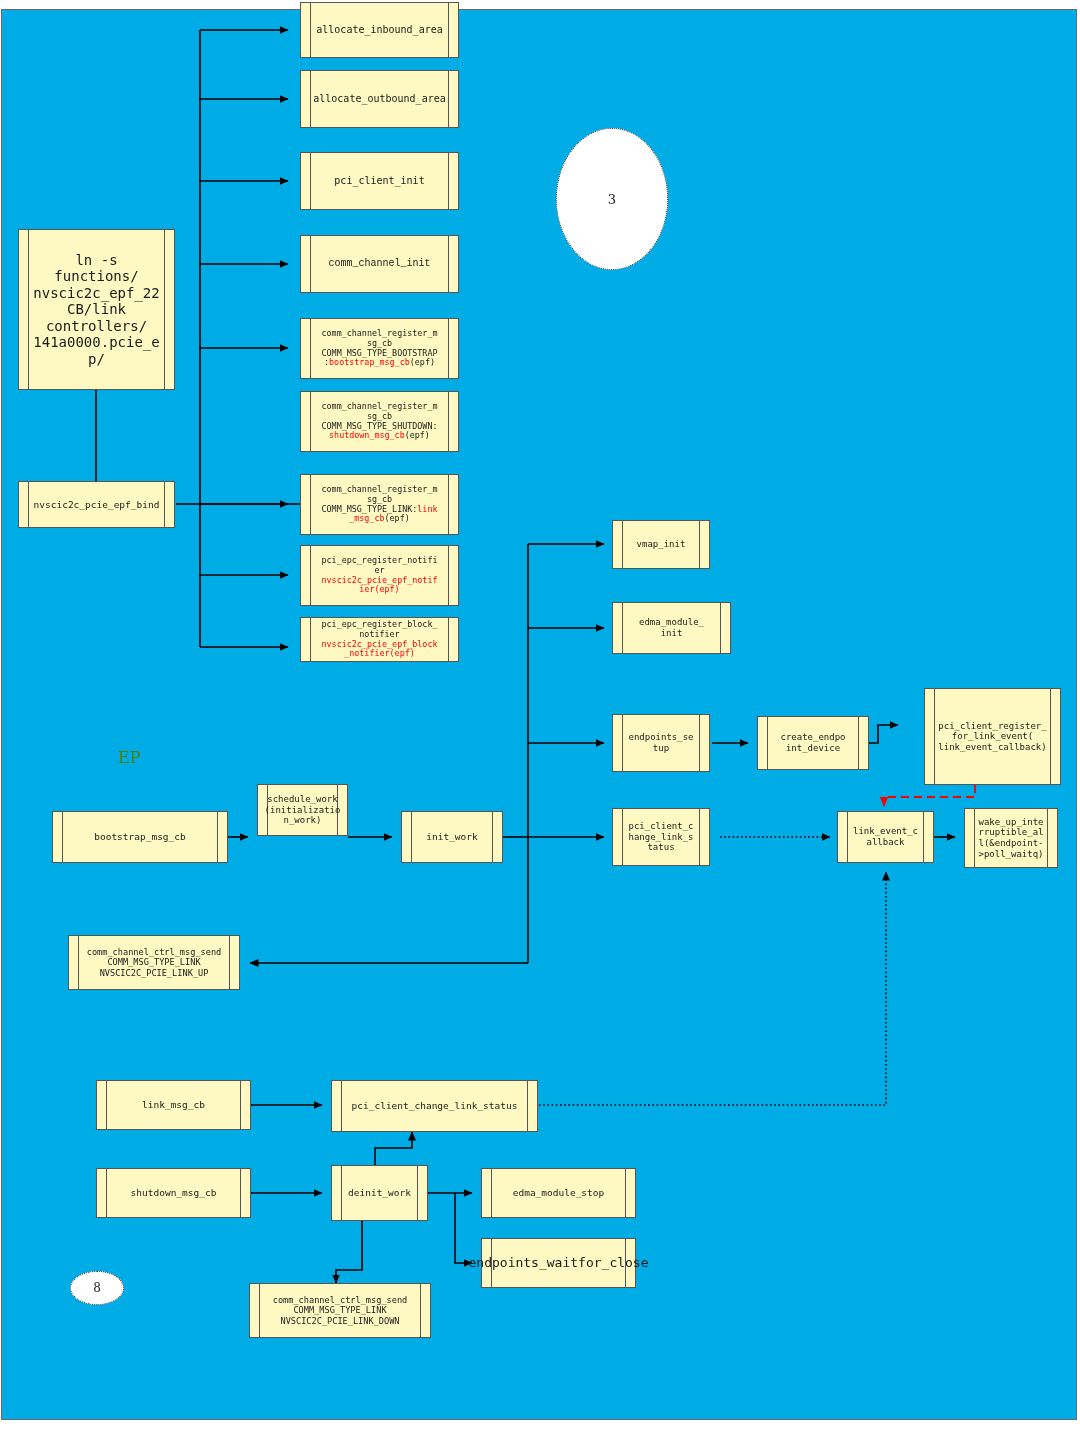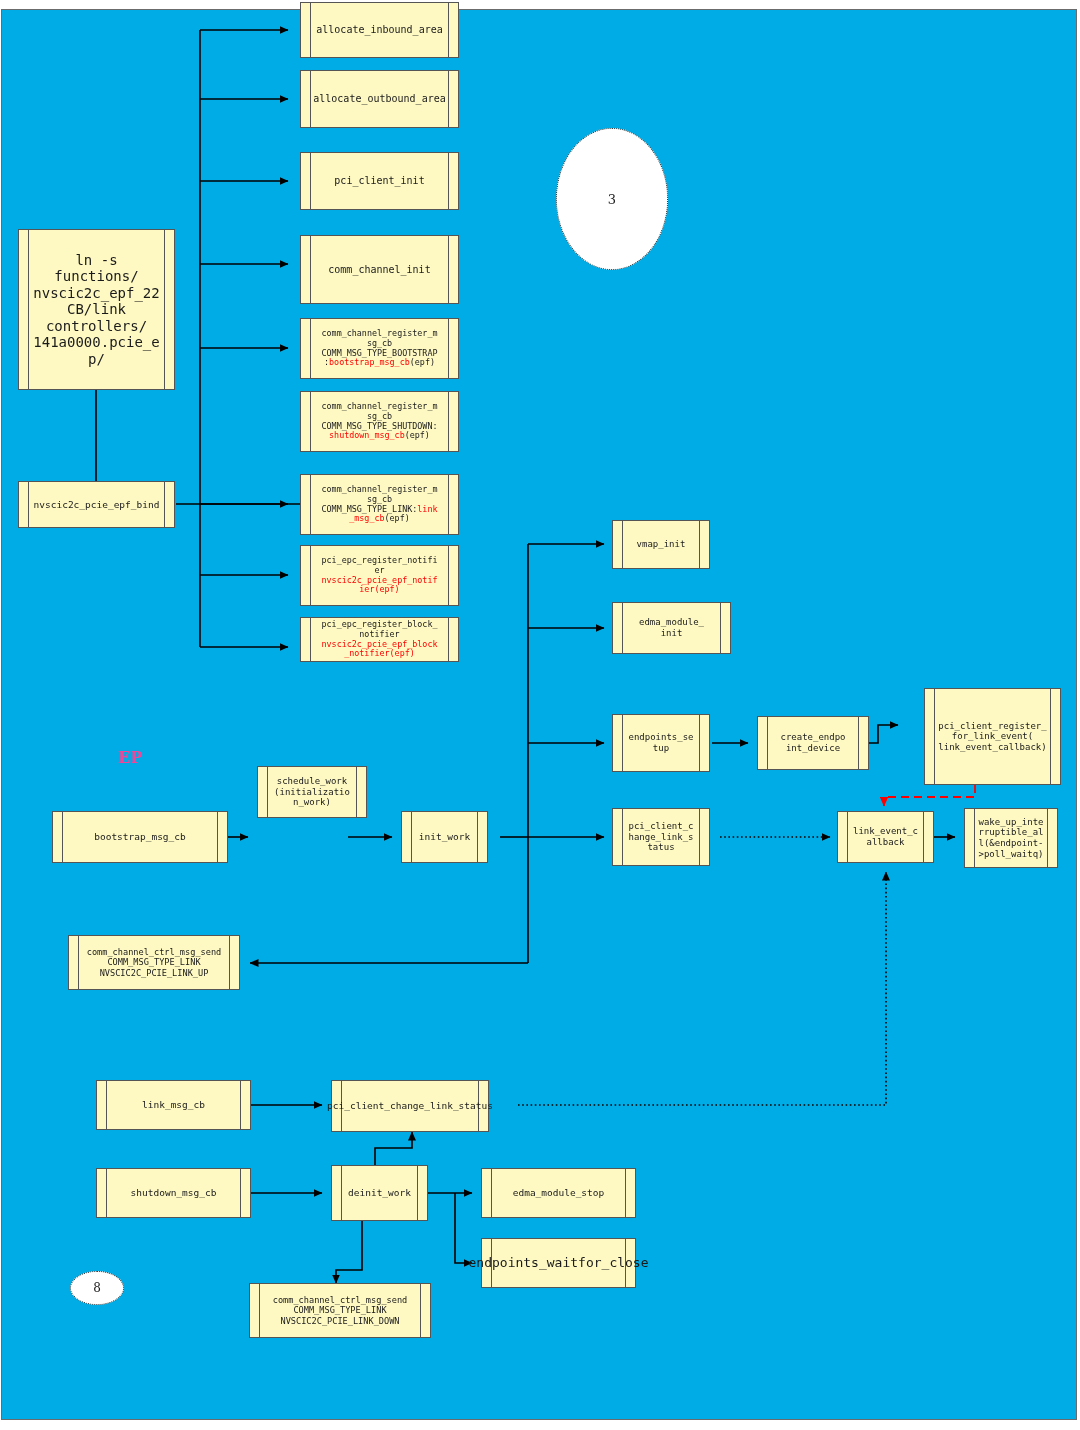--- a/index.html
+++ b/index.html
@@ -11,21 +11,21 @@
   .node{position:absolute;box-sizing:border-box;background:#fef9c3;
         border:1px solid #555555;display:flex;align-items:center;justify-content:center;}
   .node .inner{position:absolute;top:0;bottom:0;border-left:1px solid #555555;}
   .node .inner.l{left:9px;}
   .node .inner.r{right:9px;}
   .node .txt{position:relative;z-index:2;text-align:center;line-height:1.18;
              padding:0 11px;color:#1a1a1a;white-space:pre-line;}
   .oval{position:absolute;background:#ffffff;border:1px dotted #333333;
         border-radius:50%;display:flex;align-items:center;justify-content:center;
         color:#222;font-family:"DejaVu Serif", serif;}
-  .freelabel{position:absolute;color:#ec4899;font-family:"DejaVu Serif", serif;font-weight:bold;}
+  .freelabel{position:absolute;color:#4d7c0f;font-family:"DejaVu Serif", serif;}
   .red{color:#ff0000;}
 </style>
 </head>
 <body>
 
 <div id="canvas">
   <div id="bg"></div>
 
   <svg class="layer">
     <defs>
@@ -126,21 +126,21 @@
     <span class="inner r"></span>
     <span class="txt" style="font-size:10px;">allocate_outbound_area</span>
   </div>
 
   <div class="node" style="left:300px;top:152px;width:159px;height:58px;">
     <span class="inner l"></span>
     <span class="inner r"></span>
     <span class="txt" style="font-size:10px;">pci_client_init</span>
   </div>
 
-  <div class="node" style="left:300px;top:235px;width:159px;height:69px;">
+  <div class="node" style="left:300px;top:235px;width:159px;height:58px;font-family:Liberation Mono, monospace;">
     <span class="inner l"></span>
     <span class="inner r"></span>
     <span class="txt" style="font-size:10px;">comm_channel_init</span>
   </div>
 
   <div class="node" style="left:300px;top:318px;width:159px;height:61px;">
     <span class="inner l"></span>
     <span class="inner r"></span>
     <span class="txt" style="font-size:8.4px;"><span>comm_channel_register_m</span><br><span>sg_cb</span><br><span>COMM_MSG_TYPE_BOOTSTRAP</span><br><span>:</span><span class="red">bootstrap_msg_cb</span><span>(epf)</span></span>
   </div>
@@ -203,29 +203,29 @@
 for_link_event(
 link_event_callback)</span>
   </div>
 
   <div class="node" style="left:52px;top:811px;width:176px;height:52px;">
     <span class="inner l"></span>
     <span class="inner r"></span>
     <span class="txt" style="font-size:9.5px;">bootstrap_msg_cb</span>
   </div>
 
-  <div class="node" style="left:257px;top:766px;width:110px;height:52px;">
+  <div class="node" style="left:257px;top:784px;width:91px;height:52px;">
     <span class="inner l"></span>
     <span class="inner r"></span>
     <span class="txt" style="font-size:9px;padding:0 4px;">schedule_work
 (initializatio
 n_work)</span>
   </div>
 
-  <div class="node" style="left:401px;top:811px;width:87px;height:52px;">
+  <div class="node" style="left:401px;top:811px;width:102px;height:52px;">
     <span class="inner l"></span>
     <span class="inner r"></span>
     <span class="txt" style="font-size:9.5px;">init_work</span>
   </div>
 
   <div class="node" style="left:612px;top:808px;width:98px;height:58px;">
     <span class="inner l"></span>
     <span class="inner r"></span>
     <span class="txt" style="font-size:9px;padding:0 4px;">pci_client_c
 hange_link_s
@@ -255,21 +255,21 @@
 COMM_MSG_TYPE_LINK
 NVSCIC2C_PCIE_LINK_UP</span>
   </div>
 
   <div class="node" style="left:96px;top:1080px;width:155px;height:50px;">
     <span class="inner l"></span>
     <span class="inner r"></span>
     <span class="txt" style="font-size:9.5px;">link_msg_cb</span>
   </div>
 
-  <div class="node" style="left:331px;top:1080px;width:158px;height:52px;">
+  <div class="node" style="left:331px;top:1080px;width:207px;height:52px;">
     <span class="inner l"></span>
     <span class="inner r"></span>
     <span class="txt" style="font-size:9.5px;padding:0 5px;">pci_client_change_link_status</span>
   </div>
 
   <div class="node" style="left:96px;top:1168px;width:155px;height:50px;">
     <span class="inner l"></span>
     <span class="inner r"></span>
     <span class="txt" style="font-size:9.5px;">shutdown_msg_cb</span>
   </div>

